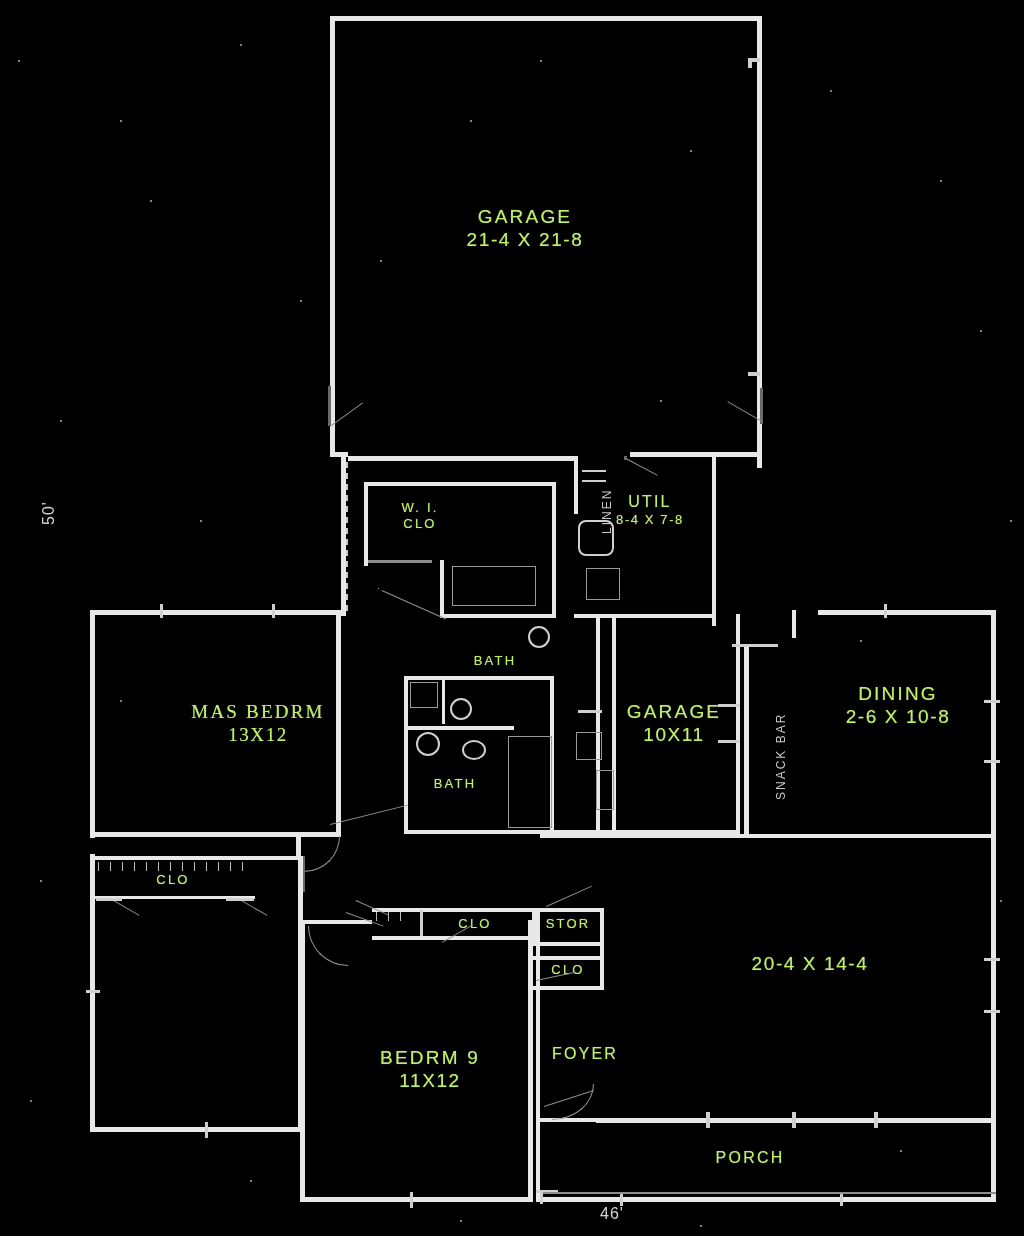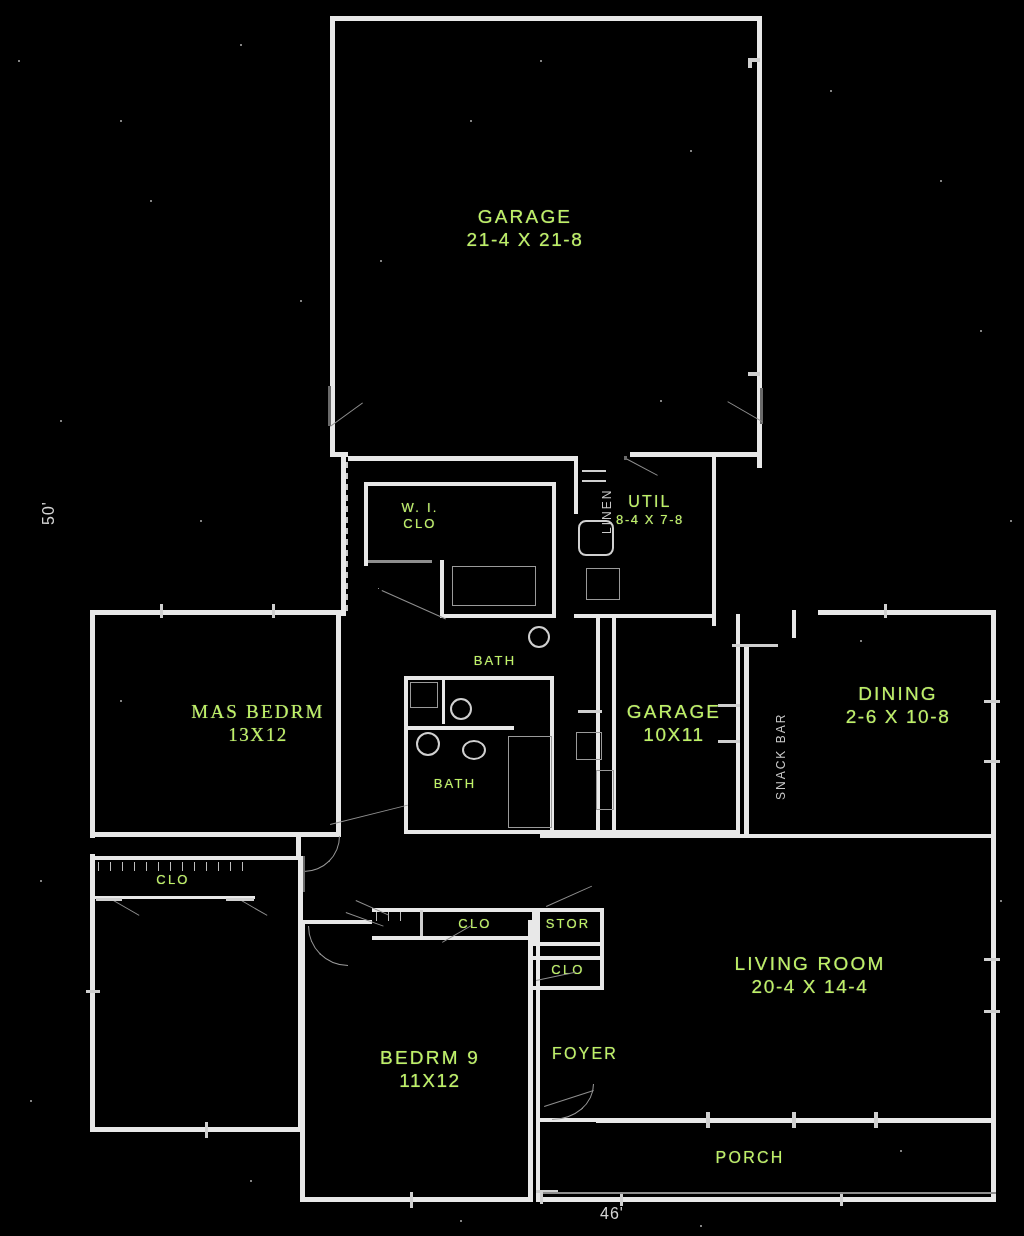--- a/index.html
+++ b/index.html
@@ -287,21 +287,20 @@
   <div class="wall" style="left:792px; top:610px; width:4px; height:28px;"></div>
   <div class="dash-h" style="left:786px; top:836px; width:206px;"></div>
   <div class="label lg" style="left:808px; top:682px; width:180px;">
     <span class="nm">DINING</span>
     <span class="dm">2-6 X 10-8</span>
   </div>
 
   <div class="wall" style="left:536px; top:910px; width:4px; height:292px;"></div>
   <div class="wall" style="left:540px; top:834px; width:452px; height:4px;"></div>
   <div class="label lg" style="left:690px; top:952px; width:240px;">
-    <span class="nm">LIVING ROOM</span>
     <span class="dm">20-4 X 14-4</span>
   </div>
 
   <div class="wall" style="left:298px; top:856px; width:5px; height:276px;"></div>
   <div class="wall" style="left:95px; top:856px; width:203px; height:4px;"></div>
 
   <div class="wall" style="left:95px; top:896px; width:160px; height:3px;"></div>
   <div class="tick-row" style="left:98px; top:862px; width:150px;"></div>
   <div class="label sm" style="left:128px; top:872px; width:90px;">
     <span class="nm">CLO</span>

